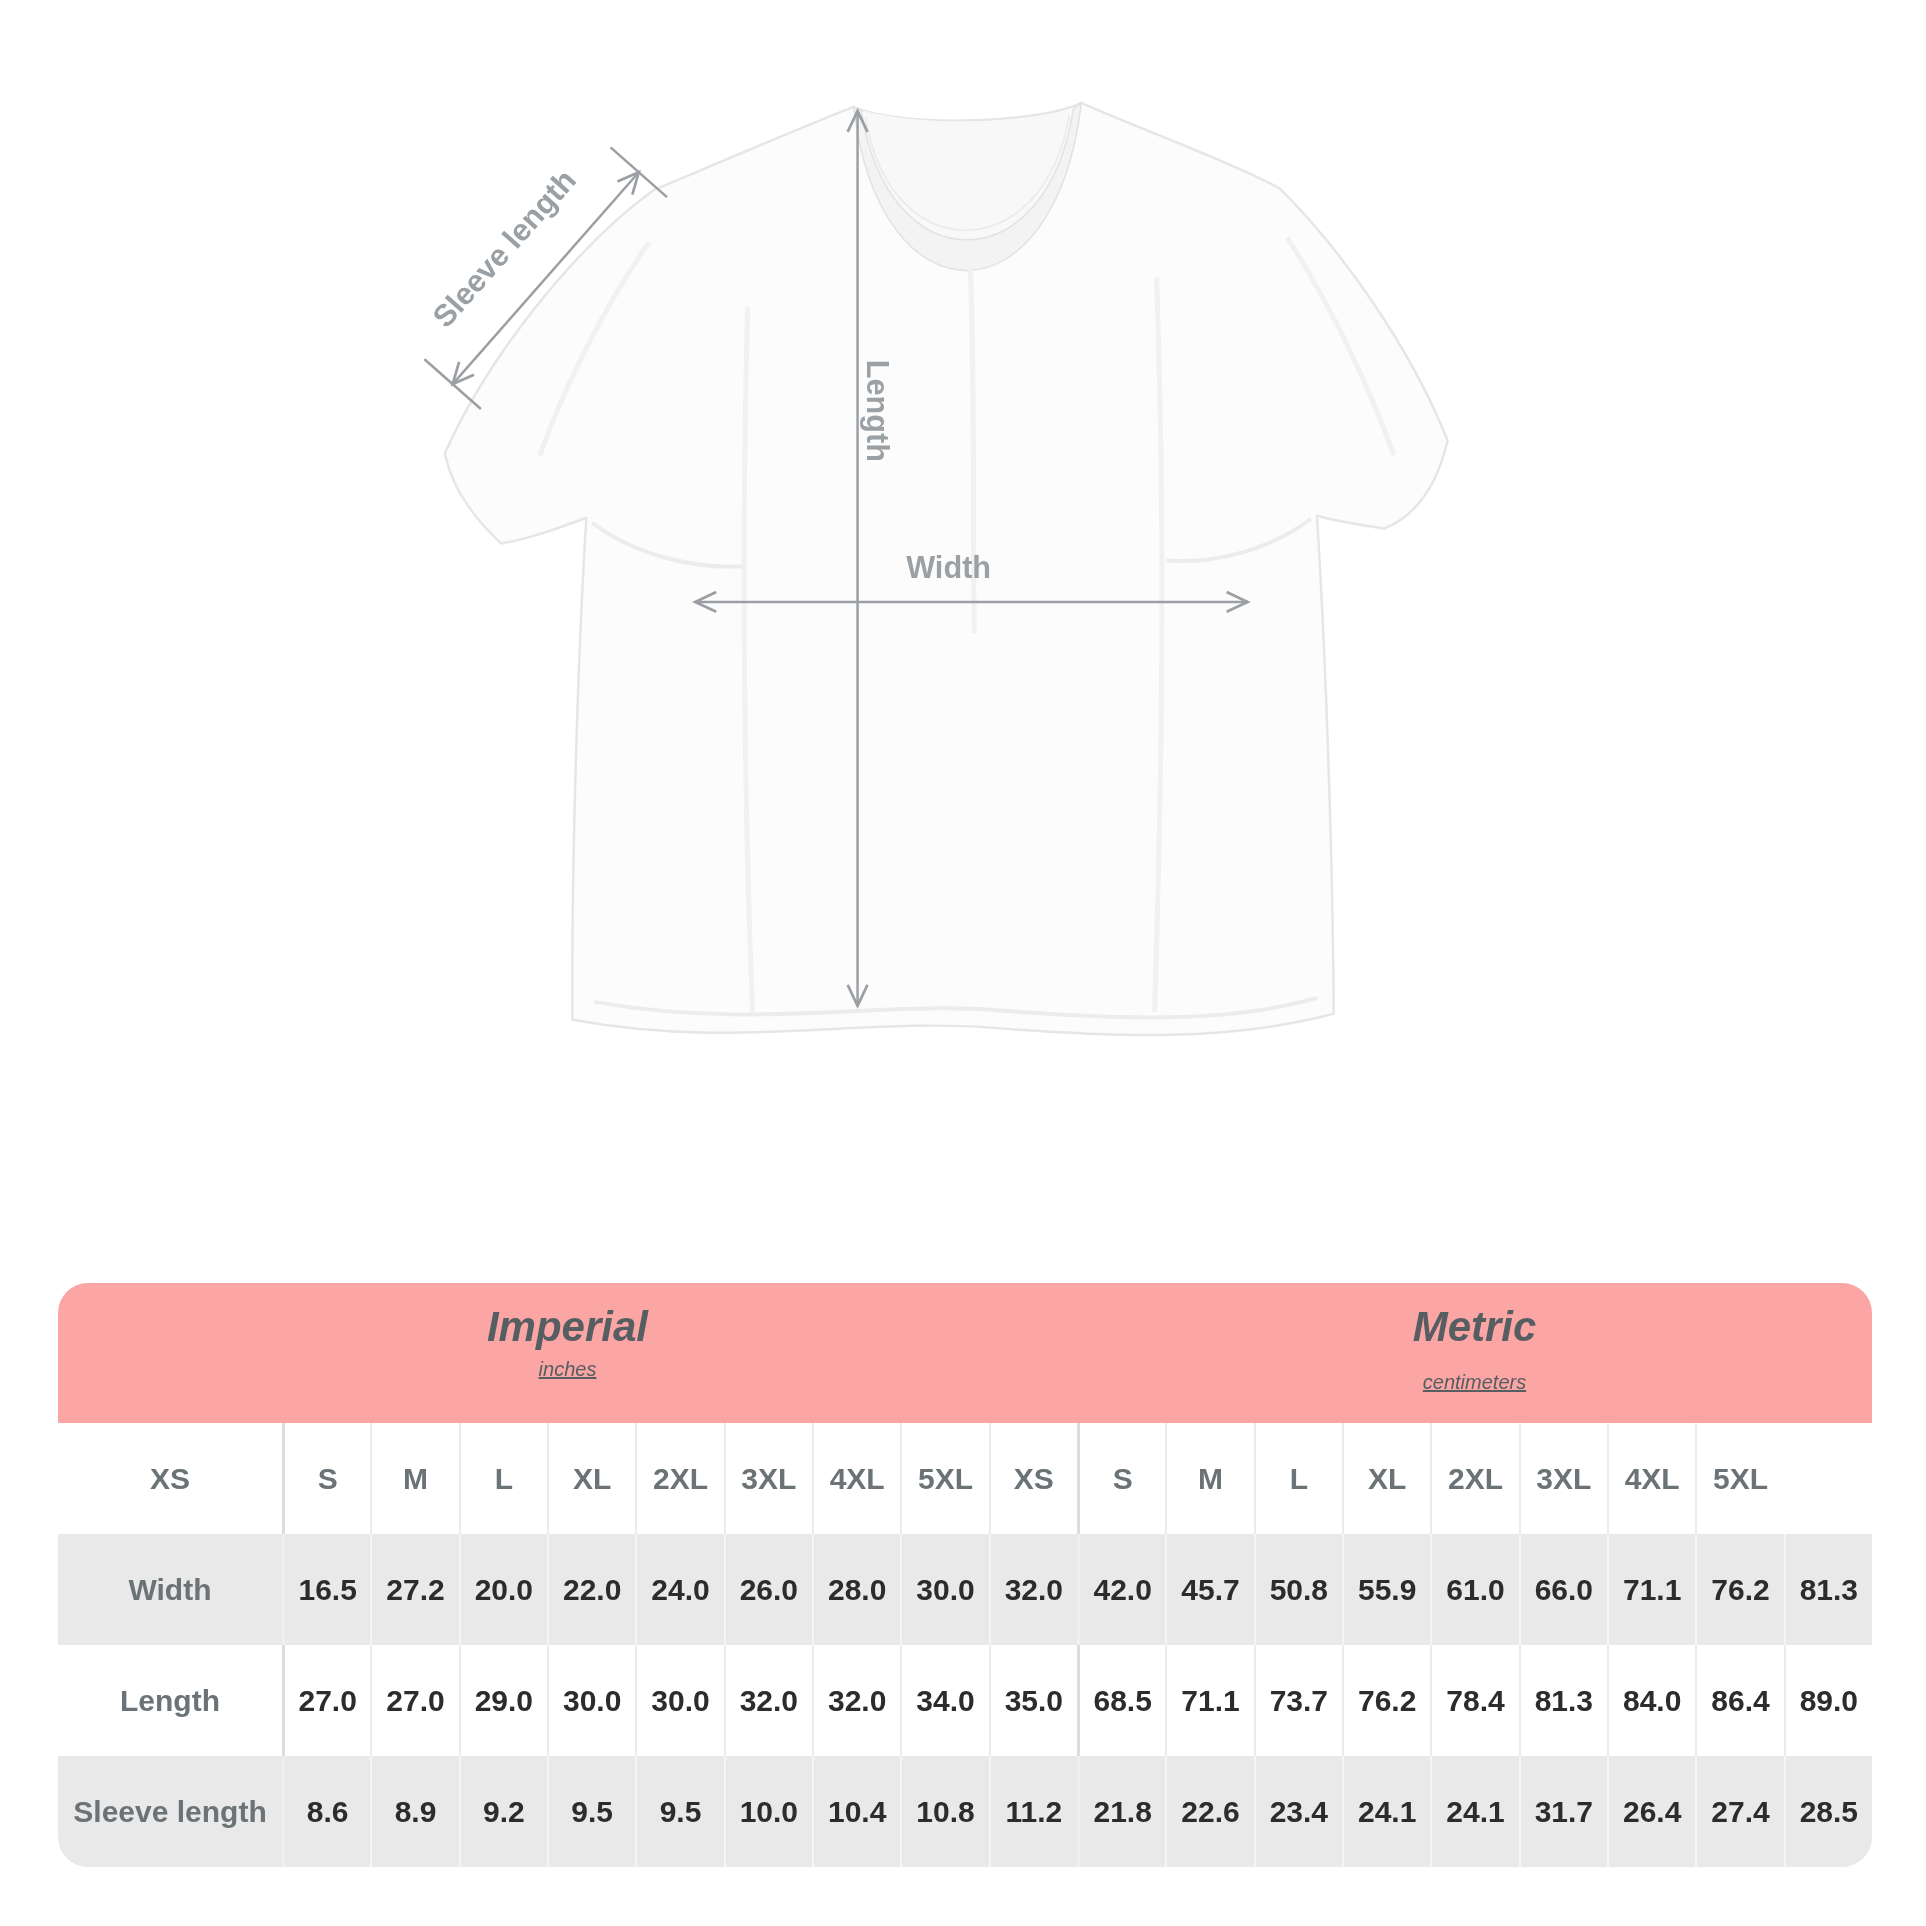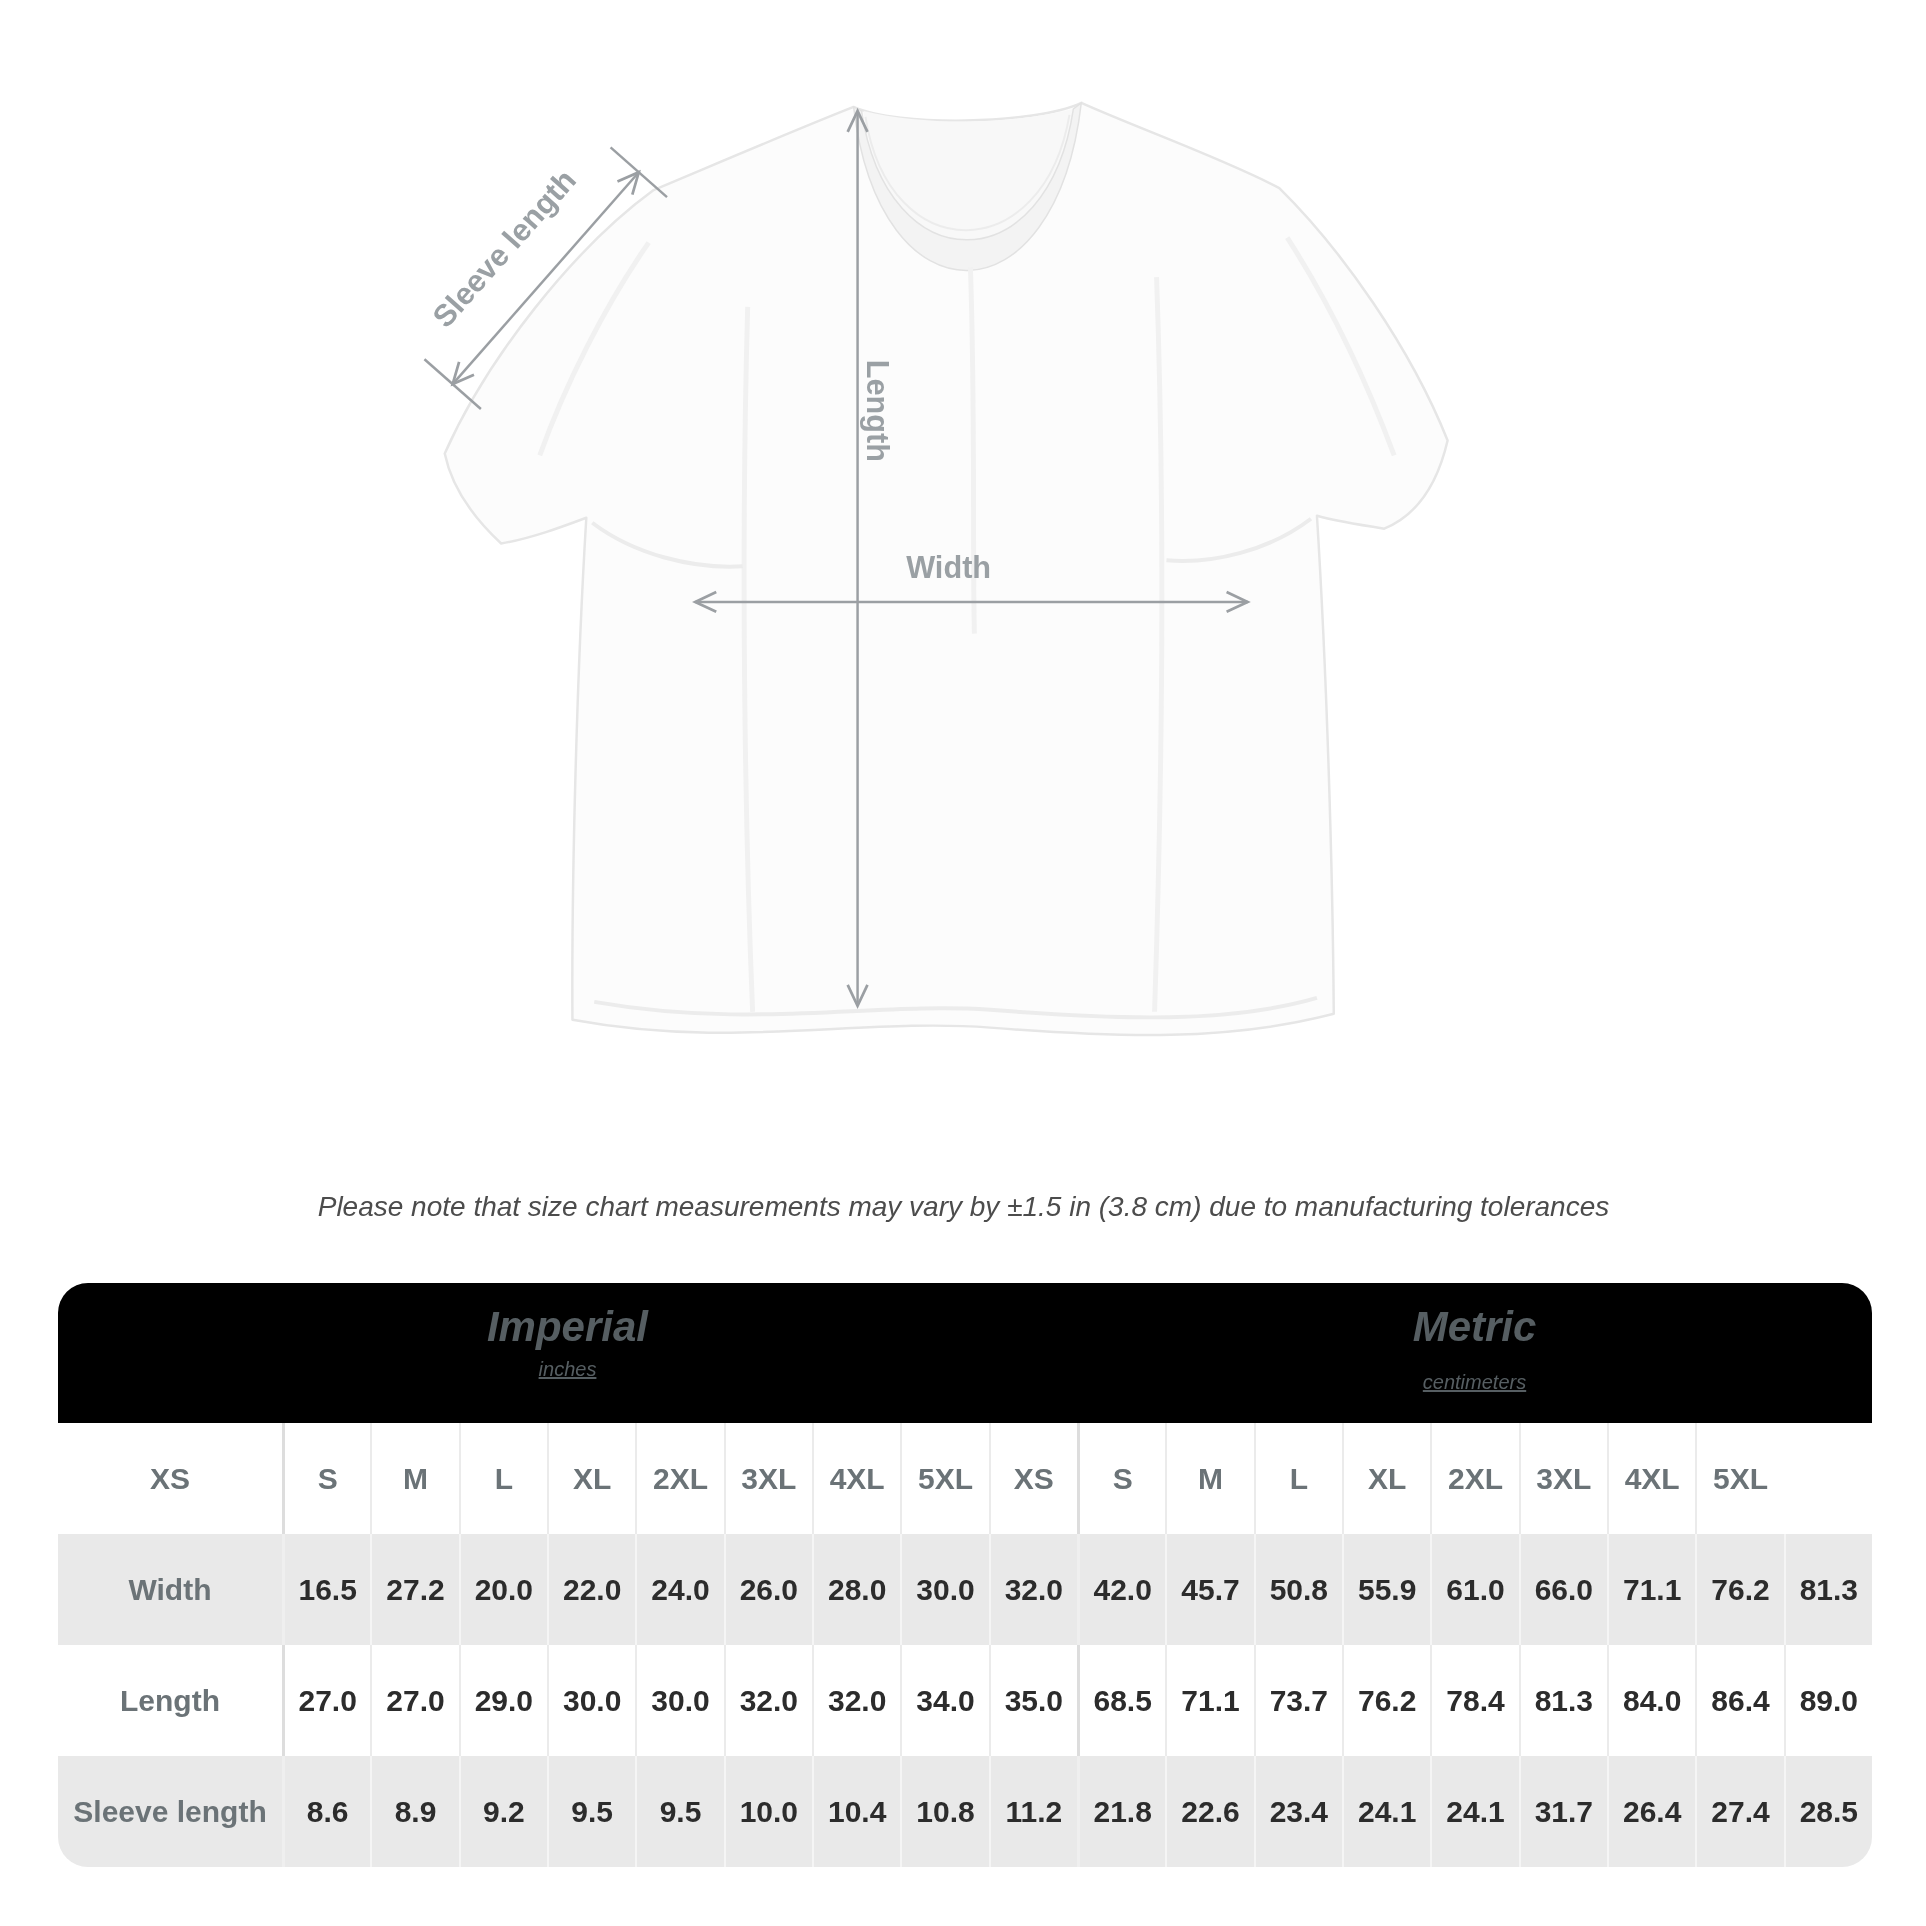--- a/index.html
+++ b/index.html
@@ -12,21 +12,21 @@
   
   .title{position:absolute;left:0;top:1125px;width:100%;text-align:center;
          font-size:48px;font-weight:bold;color:#2f2f2f;letter-spacing:-0.5px;}
   .note{position:absolute;left:0;top:1191px;width:100%;text-align:center;
         font-style:italic;font-size:28px;color:#4c4c4c;}
 
   
   .size-table{position:absolute;left:58px;top:1283px;width:1814px;
               border-radius:30px;overflow:hidden;background:#ffffff;}
   .grid-row{display:grid;grid-template-columns:224px repeat(18,1fr);align-items:stretch;}
-  .band{height:140px;background:#000000;}
+  .band{height:140px;background:#fca5a5;}
   .band .group{display:flex;flex-direction:column;align-items:center;
                justify-content:flex-start;padding-top:20px;gap:7px;}
   .band .g1{grid-column:1/11;}
   .band .g2{grid-column:11/20;gap:20px;}
   .group-label{font-size:42px;font-weight:bold;font-style:italic;color:#565e62;}
   .group-unit{font-size:20px;font-style:italic;color:#565e62;text-decoration:underline;}
 
   .data-row{height:111px;}
   .row-white{background:#ffffff;--dl:#ebebeb;--dlt:#dddddd;}
   .row-gray{background:#e9e9e9;--dl:#f5f5f5;--dlt:#efefef;}
@@ -95,21 +95,20 @@
         <line x1="702" y1="608" x2="1260" y2="608" marker-start="url(#ah)" marker-end="url(#ah)"></line>
       </g>
     </g>
     <g fill="#9aa0a4" stroke="none" font-family="Liberation Sans, sans-serif" font-size="31" font-weight="bold">
       <text x="517" y="258" text-anchor="middle" transform="rotate(-48.5 517 258)">Sleeve length</text>
       <text x="876" y="415" text-anchor="middle" transform="rotate(90 876 415)">Length</text>
       <text x="958" y="584" text-anchor="middle">Width</text>
     </g>
   </svg>
 
-  <div class="note">Please note that size chart measurements may vary by ±1.5 in (3.8 cm) due to manufacturing tolerances</div>
 
   <div class="size-table">
 
     <div class="grid-row band">
       <div class="group g1">
         <div class="group-label">Imperial</div>
         <div class="group-unit">inches</div>
       </div>
       <div class="group g2">
         <div class="group-label">Metric</div>

